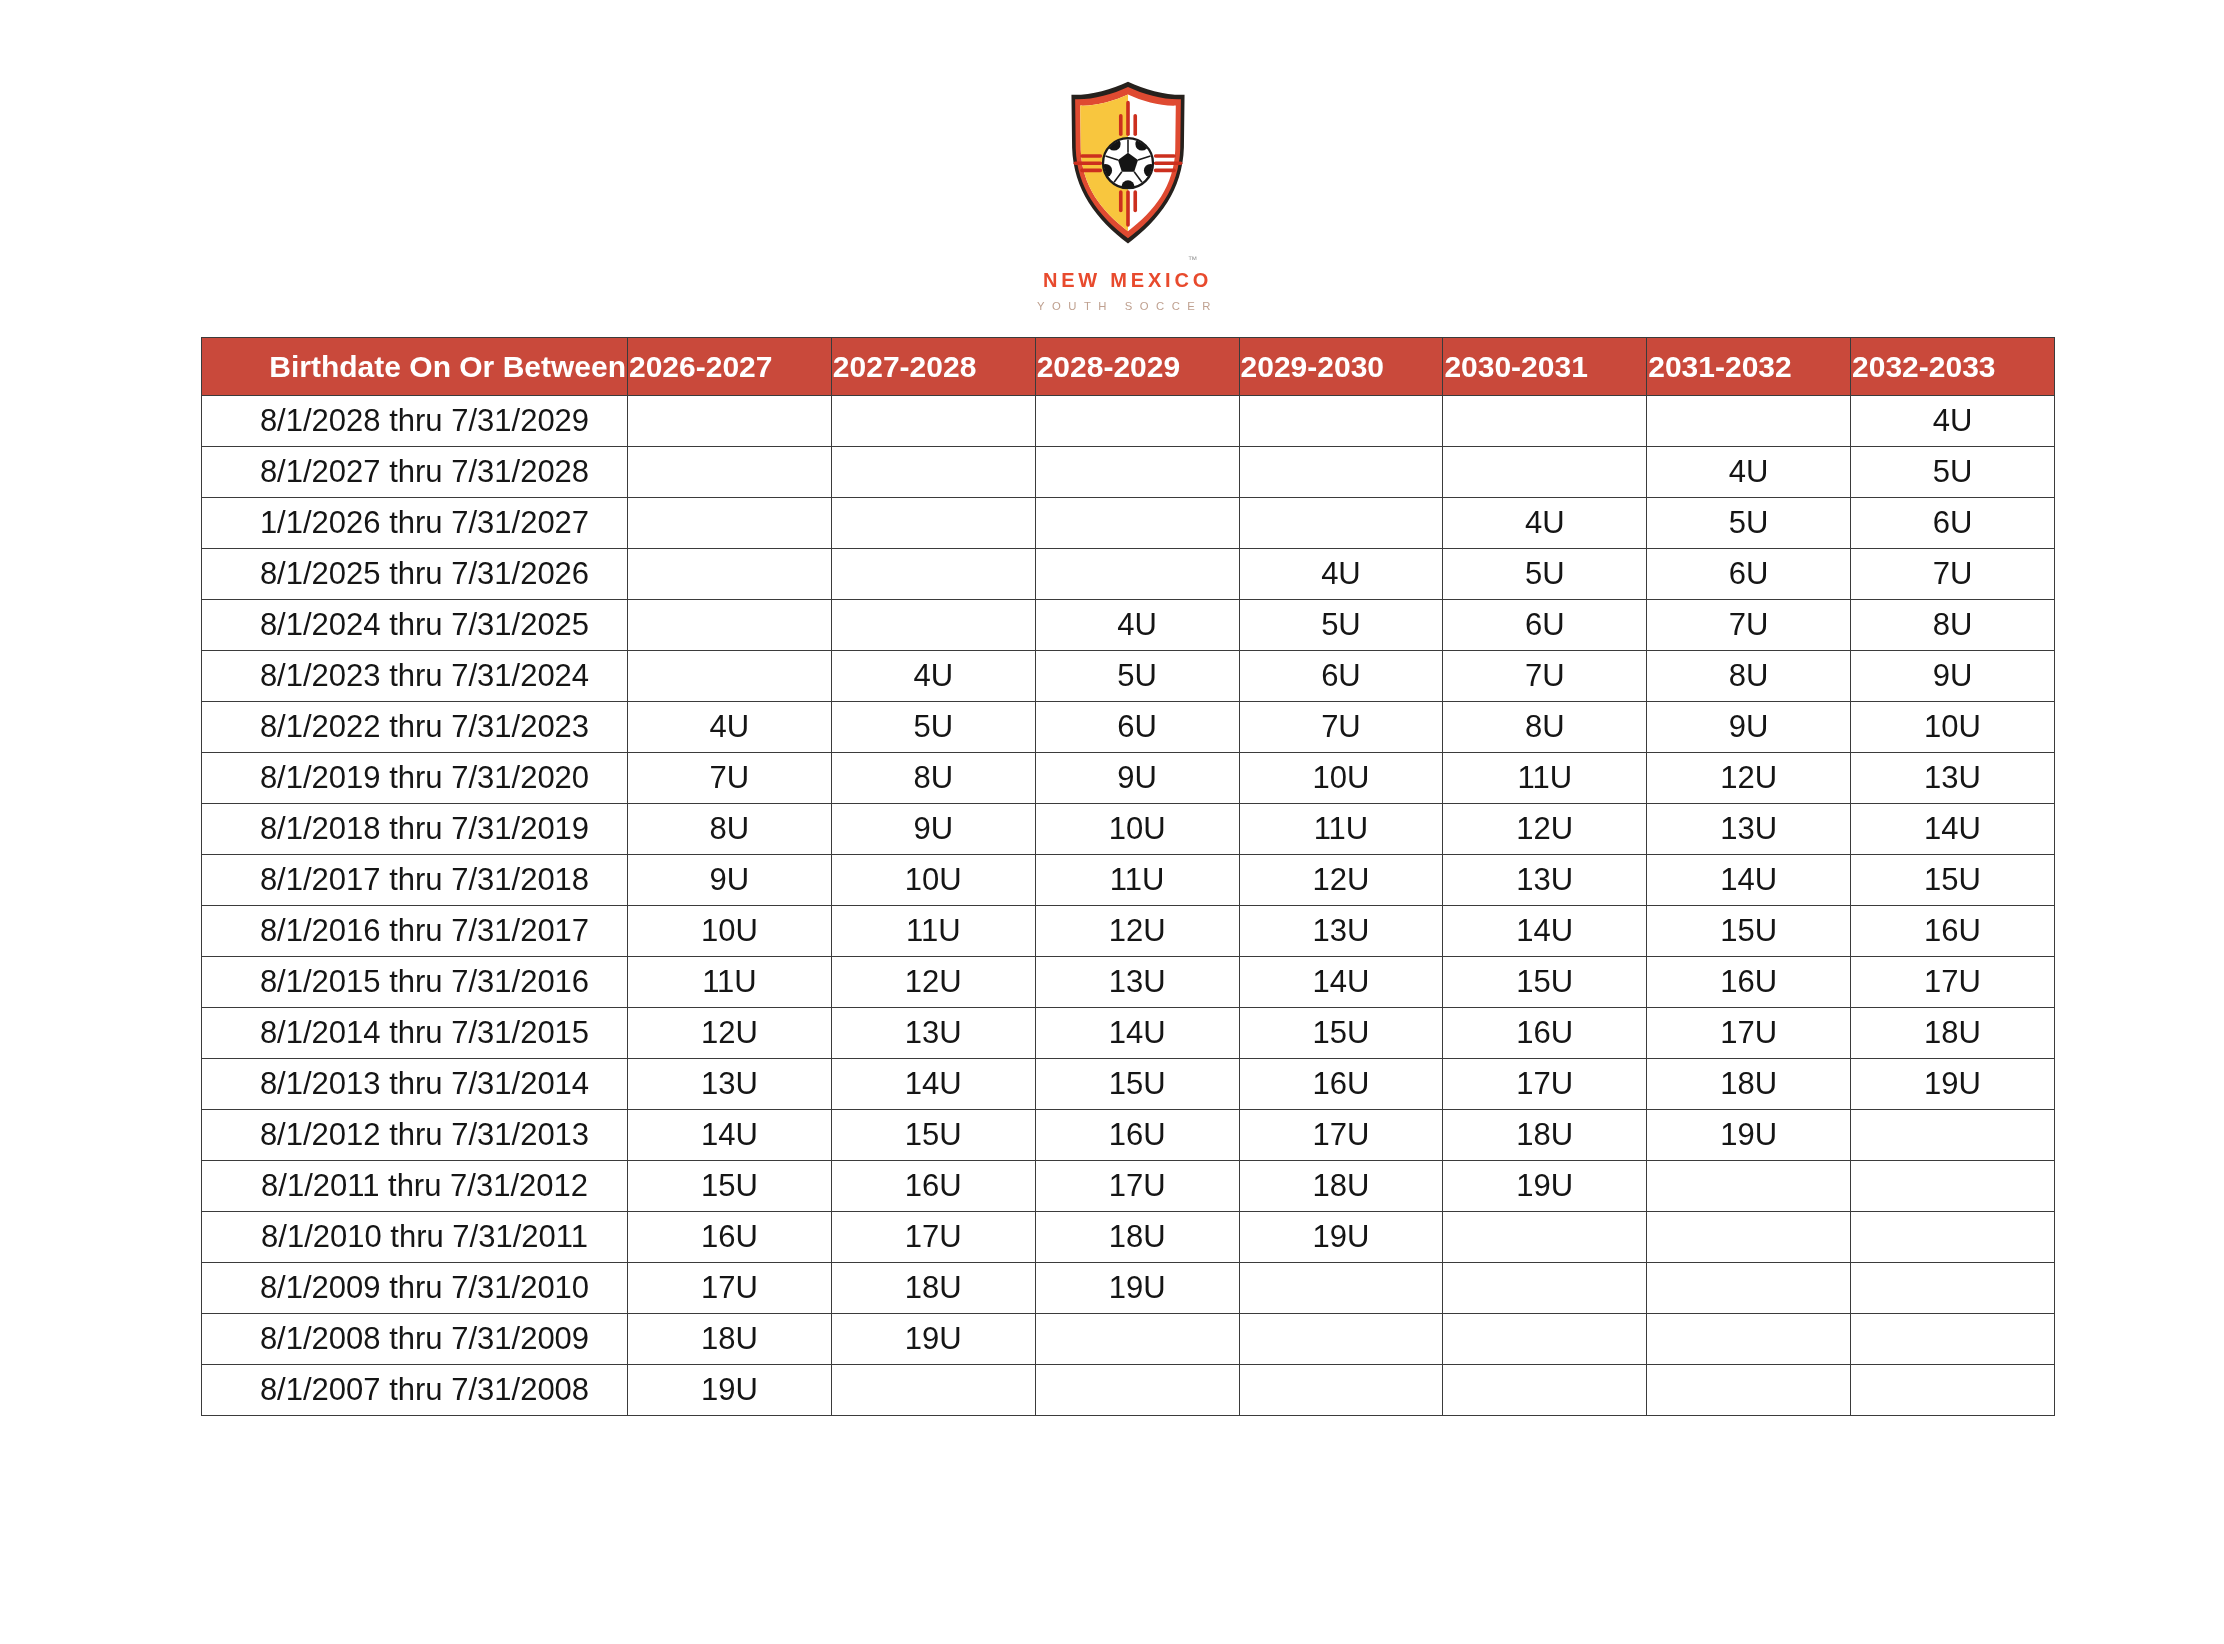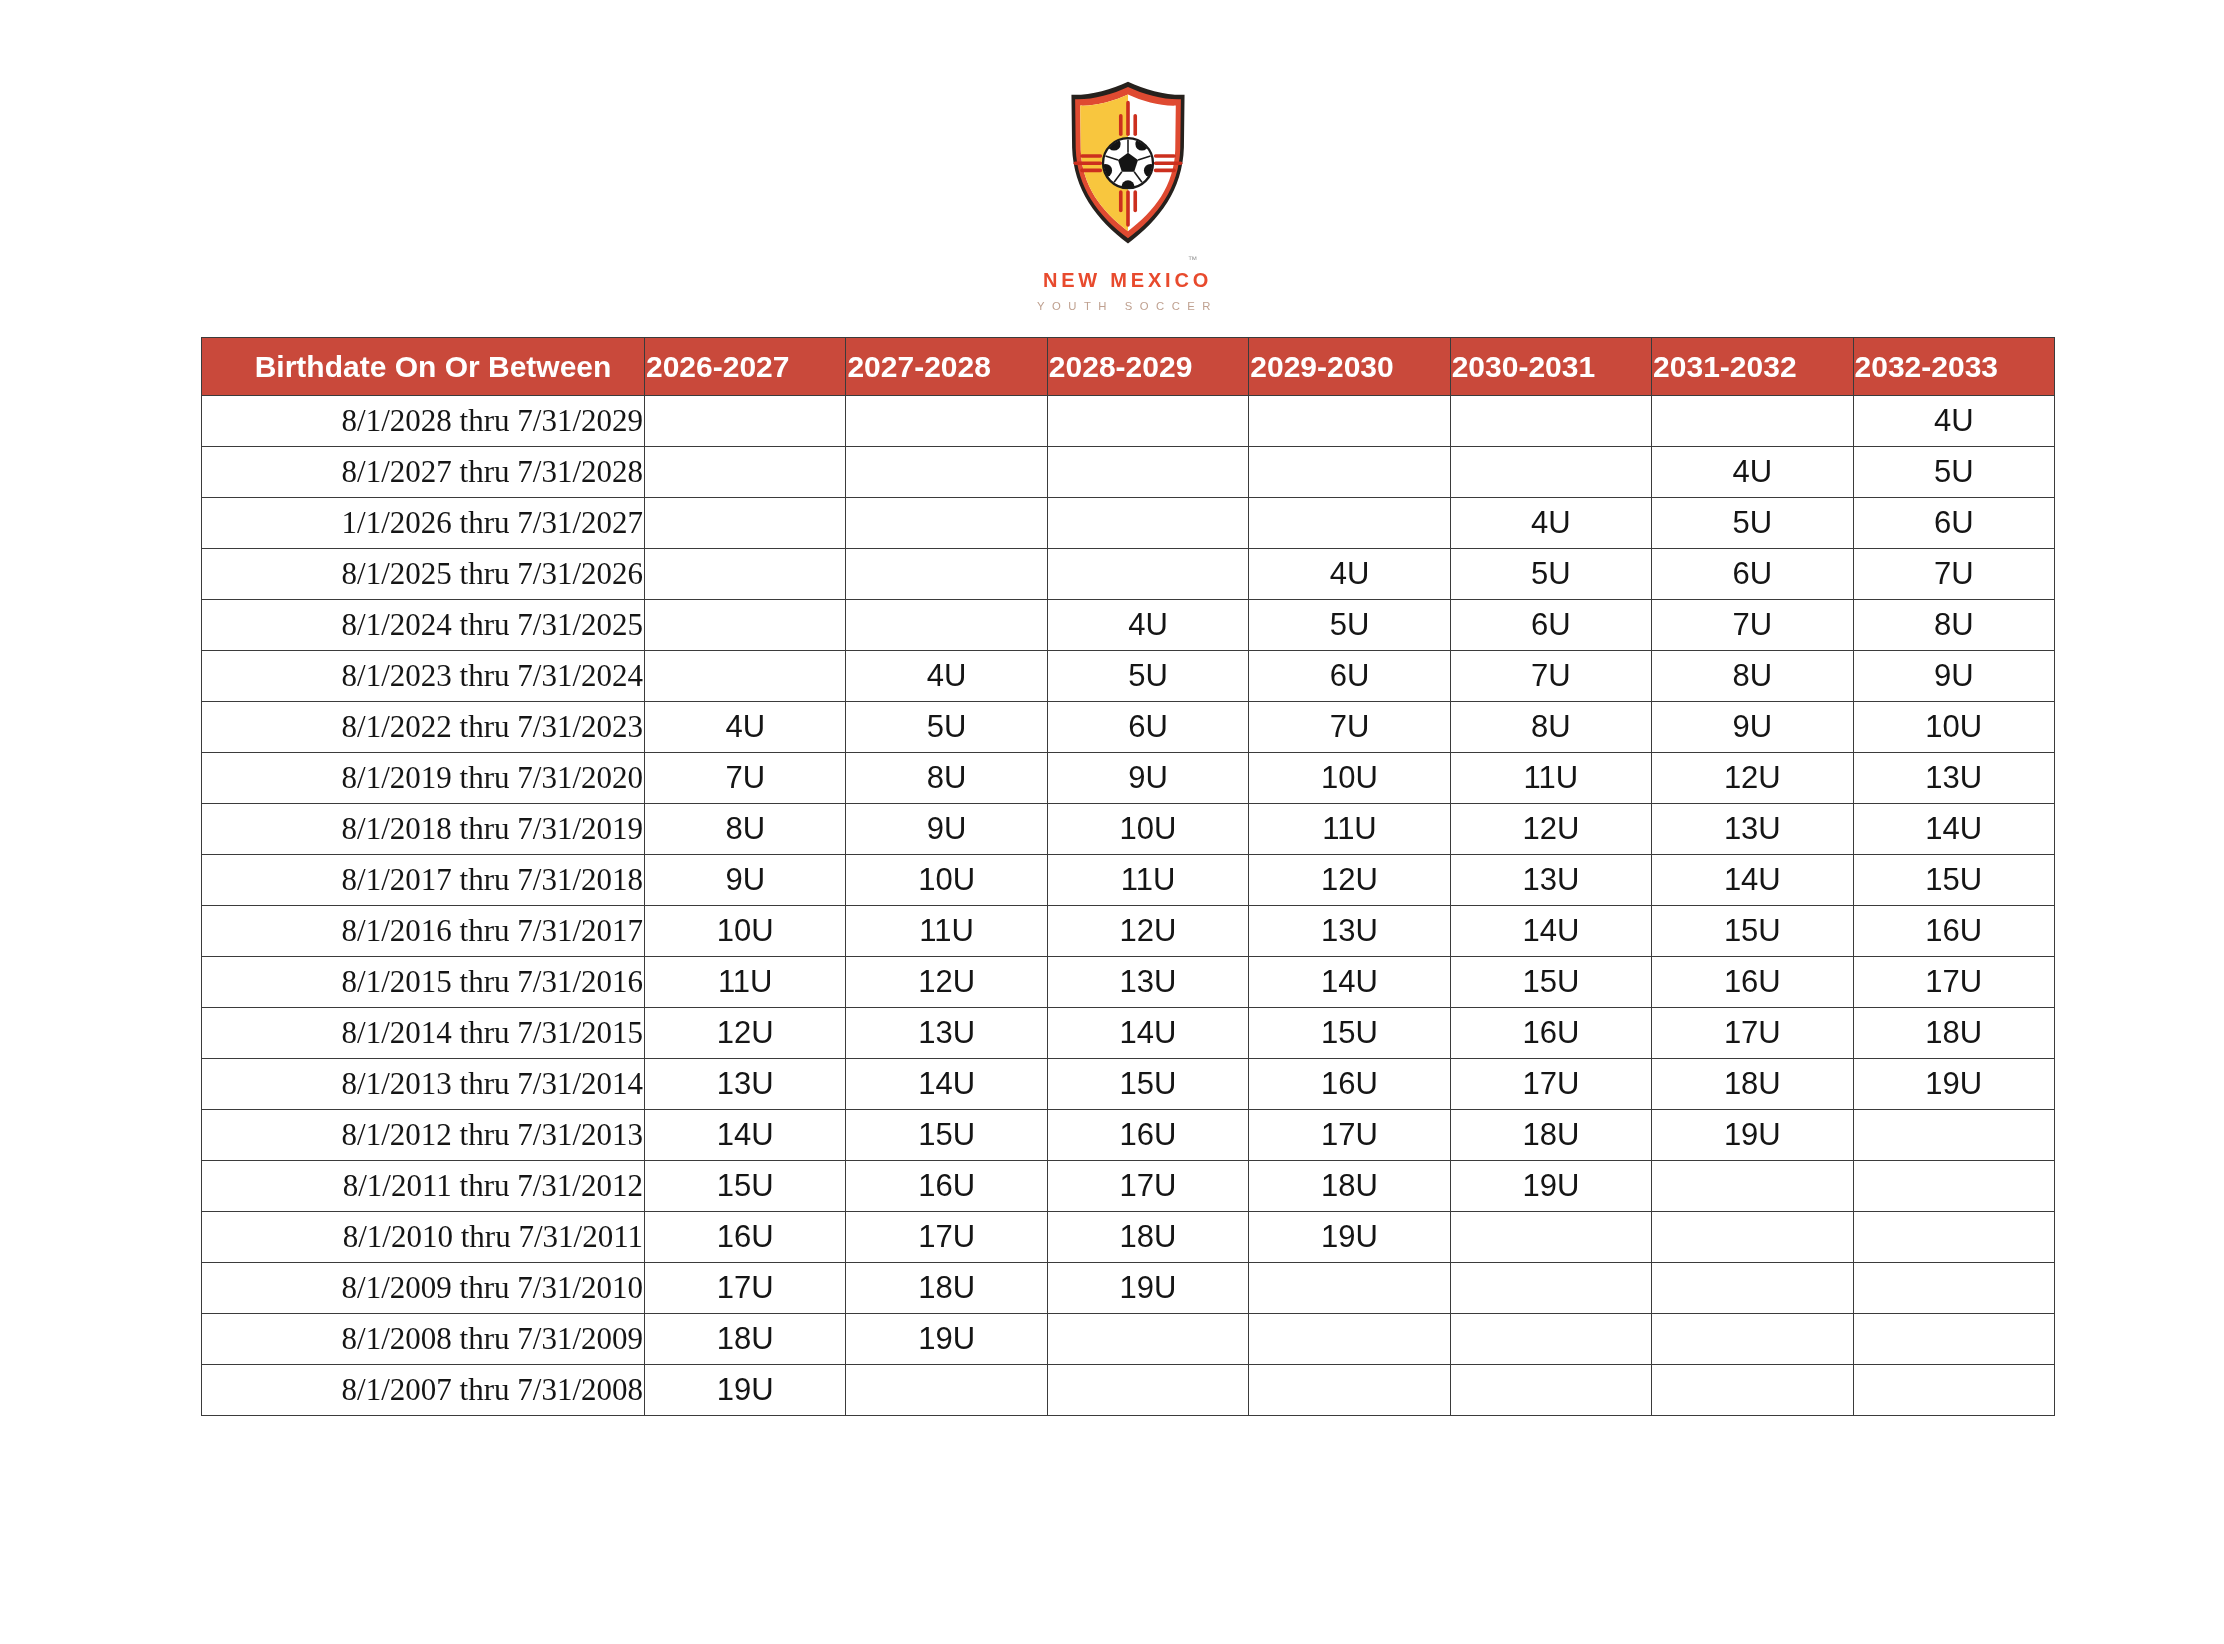--- a/index.html
+++ b/index.html
@@ -57,34 +57,33 @@
     background:var(--header-bg,#c9493b);
     color:var(--header-fg,#ffffff);
     font-size:30px;
     font-weight:bold;
     height:55px;
     text-align:left;
     border-color:#3b3b3b;
   }
   .age-table thead th.col-birthdate{
     width:420px;
-    text-align:center;
-    padding-left:21px;
+    text-align:right;
+    padding-left:4px;
   }
   .age-table tbody td{
     height:48px;
     font-size:31px;
     color:#151515;
     text-align:center;
     background:#ffffff;
   }
   .age-table tbody td.cell-birthdate{
-    text-align:right;
+    text-align:center;
     padding-left:21px;
-    font-family:Liberation Serif, serif;
   }
 </style>
 </head>
 <body>
 
 <div class="page">
 
   <div class="logo">
     <svg width="132" height="171" viewBox="0 0 200 260">
       <defs>

